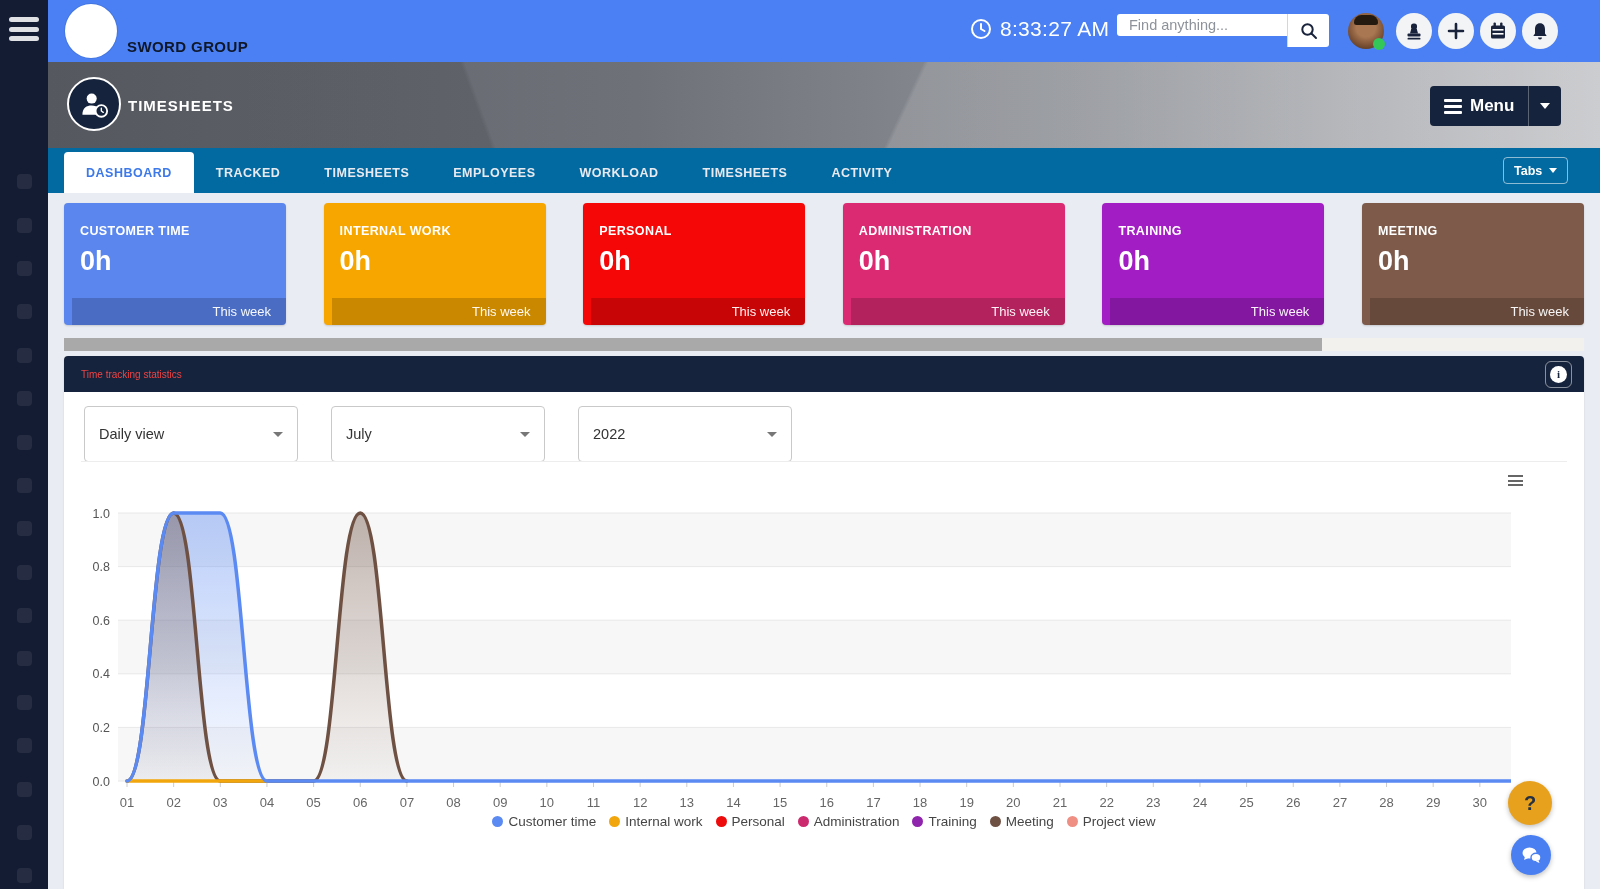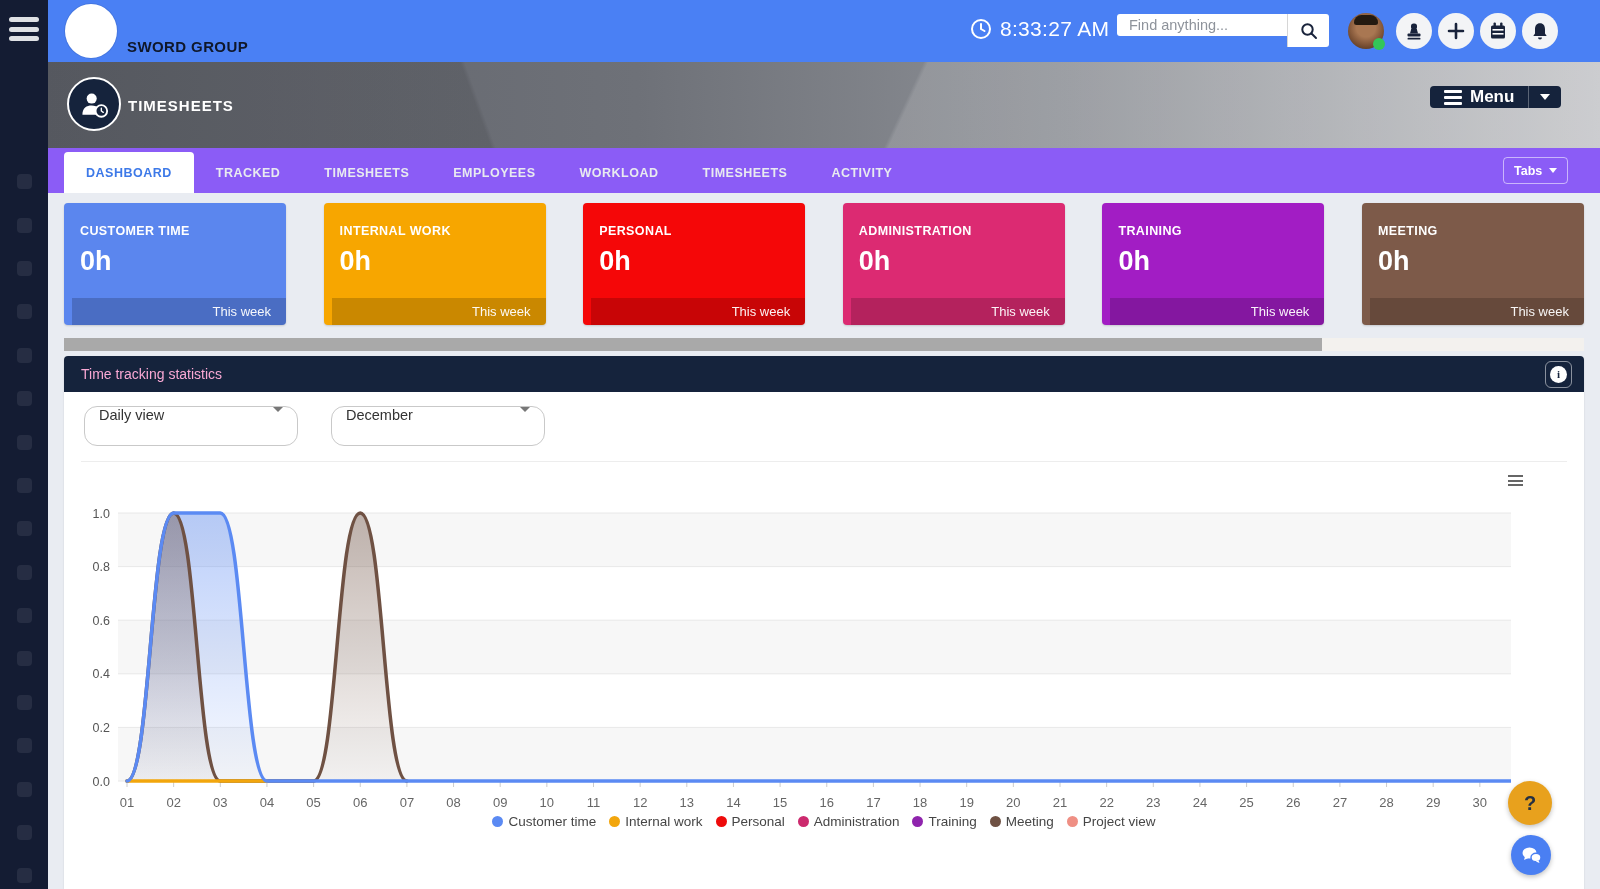--- a/index.html
+++ b/index.html
@@ -40,29 +40,29 @@
 
   
   .banner { position:absolute; left:48px; top:62px; width:1552px; height:86px;
     background:
       linear-gradient(115deg, rgba(255,255,255,0) 55%, rgba(255,255,255,0.14) 55.3%),
       linear-gradient(70deg, rgba(0,0,0,0.10) 28%, rgba(0,0,0,0) 28.3%),
       linear-gradient(90deg,#5f626a 0%, #6e7178 38%, #8d9096 66%, #c4c5c8 100%); }
   .mod-circle { position:absolute; left:19px; top:15px; width:54px; height:54px; border-radius:50%;
     background:#15233c; border:2.5px solid #fff; display:flex; align-items:center; justify-content:center; }
   .mod-title { position:absolute; left:80px; top:35px; color:#fff; font-size:15px; font-weight:bold; letter-spacing:1px; }
-  .menu-btn { position:absolute; left:1382px; top:24px; height:22px; display:flex; background:#15233c; border-radius:4px;
+  .menu-btn { position:absolute; left:1382px; top:24px; height:40px; display:flex; background:#15233c; border-radius:4px;
     color:#fff; cursor:pointer; overflow:hidden; }
   .menu-main { display:flex; align-items:center; gap:8px; padding:0 14px; font-size:17px; font-weight:bold; }
   .menu-main .bars span { display:block; width:18px; height:3px; background:#fff; border-radius:1px; margin:3px 0; }
   .menu-caret { width:33px; display:flex; align-items:center; justify-content:center; border-left:1px solid rgba(255,255,255,.3); }
   .tri { width:0; height:0; border-left:5px solid transparent; border-right:5px solid transparent; border-top:6px solid #fff; }
 
   
-  .tabbar { position:absolute; left:48px; top:148px; width:1552px; height:45px; background:#8b5cf6; }
+  .tabbar { position:absolute; left:48px; top:148px; width:1552px; height:45px; background:#0369a1; }
   .tabs { position:absolute; left:16px; top:0; height:45px; display:flex; align-items:stretch; }
   .tab { padding:0 22px; display:flex; align-items:center; color:#e8eaf0; font-size:12.5px; font-weight:bold;
     letter-spacing:.5px; cursor:pointer; margin-top:4px; }
   .tab.active { background:#fff; color:#3d79e8; border-radius:4px 4px 0 0; }
   .tabs-overflow { position:absolute; left:1455px; top:9px; height:27px; padding:0 10px; display:flex; align-items:center;
     gap:7px; color:#fff; font-size:12.5px; font-weight:bold; border:1px solid rgba(255,255,255,.55); border-radius:4px; cursor:pointer; }
   .tabs-overflow .tri { border-top-width:5px; border-left-width:4px; border-right-width:4px; }
 
   
   .content { position:absolute; left:48px; top:193px; width:1552px; height:696px; background:#e9ecf2; }
@@ -74,28 +74,28 @@
   .card .foot { position:absolute; left:8px; right:0; bottom:0; height:27px; background:rgba(0,0,0,0.18);
     display:flex; align-items:center; justify-content:flex-end; padding-right:15px; font-size:13px; color:rgba(255,255,255,.95); }
   .hscroll { position:absolute; left:16px; top:145px; width:1520px; height:13px; background:#f3f1ee; }
   .hscroll .thumb { position:absolute; left:0; top:0; width:1258px; height:13px; background:#a9a9a9; cursor:grab; }
 
   
   .panel { position:absolute; left:16px; top:163px; width:1520px; height:533px; background:#fff; border-radius:4px 4px 0 0;
     box-shadow:0 1px 2px rgba(0,0,0,.12); }
   .panel-head { position:absolute; left:0; top:0; width:100%; height:36px; background:#15233c; border-radius:4px 4px 0 0;
     display:flex; align-items:center; }
-  .panel-head .pt { margin-left:17px; color:#f9a8d4; font-size:14px; }
+  .panel-head .pt { margin-left:17px; color:#ef4444; font-size:10px; }
   .info-btn { position:absolute; right:12px; top:4.5px; width:27px; height:27px; border:1.5px solid rgba(255,255,255,.5);
     border-radius:6px; background:transparent; cursor:pointer; display:flex; align-items:center; justify-content:center; }
   .info-btn .ic { width:17px; height:17px; border-radius:50%; background:#fff; color:#15233c; font-size:11px; font-weight:bold;
     font-family:"Liberation Serif","DejaVu Serif",serif; display:flex; align-items:center; justify-content:center; }
   .filters { position:absolute; left:20px; top:50px; display:flex; gap:33px; }
-  .select { width:214px; height:40px; border:1px solid #c9c9c9; border-radius:13px; background:#fff; display:flex;
-    padding:0 14px; font-size:14.5px; color:#333; cursor:pointer; position:relative; }
+  .select { width:214px; height:56px; border:1px solid #c9c9c9; border-radius:4px; background:#fff; display:flex;
+    align-items:center; padding:0 14px; font-size:14.5px; color:#333; cursor:pointer; position:relative; }
   .select .tri { position:absolute; right:14px; border-top-color:#777; border-top-width:5px; }
   .pdivider { position:absolute; left:17px; right:17px; top:105px; height:1px; background:#ededed; }
   .chart-menu { position:absolute; right:61px; top:119px; cursor:pointer; }
   .chart-menu span { display:block; width:15px; height:2px; background:#666; margin-bottom:2.5px; }
   #chart { position:absolute; left:0; top:114px; }
   .legend { position:absolute; left:0; top:458px; width:1520px; display:flex; justify-content:center; gap:13px; }
   .lg-item { display:flex; align-items:center; gap:5px; cursor:pointer; }
   .lg-item i { width:11px; height:11px; border-radius:50%; }
   .lg-item span { font-size:13.5px; color:#464646; }
 
@@ -326,21 +326,25 @@
       <button class="info-btn">
         <span class="ic">i</span>
       </button>
     </div>
     <div class="filters" id="filters">
         <div class="select">
           <span>Daily view</span>
           <span class="tri"></span>
         </div>
         <div class="select">
-          <span>December</span>
+          <span>July</span>
+          <span class="tri"></span>
+        </div>
+        <div class="select">
+          <span>2022</span>
           <span class="tri"></span>
         </div>
       </div>
     <div class="pdivider"></div>
     <div class="chart-menu">
         <span></span>
         <span></span>
         <span></span>
       </div>
     <svg id="chart" width="1520" height="345" viewBox="0 0 1520 345">

